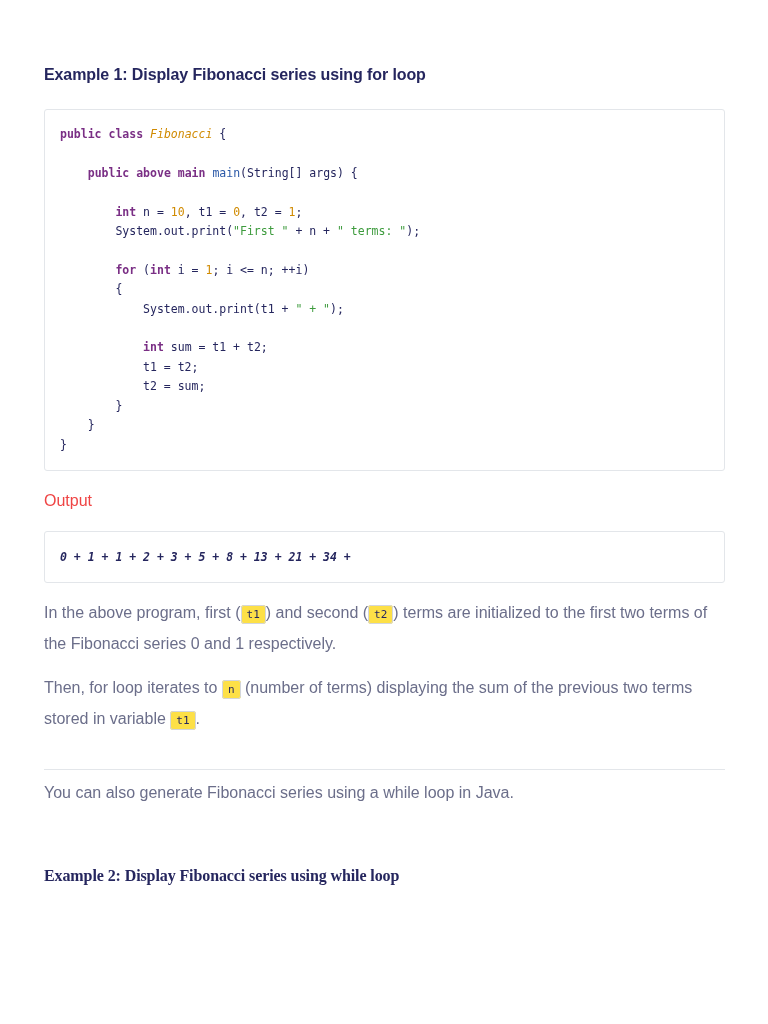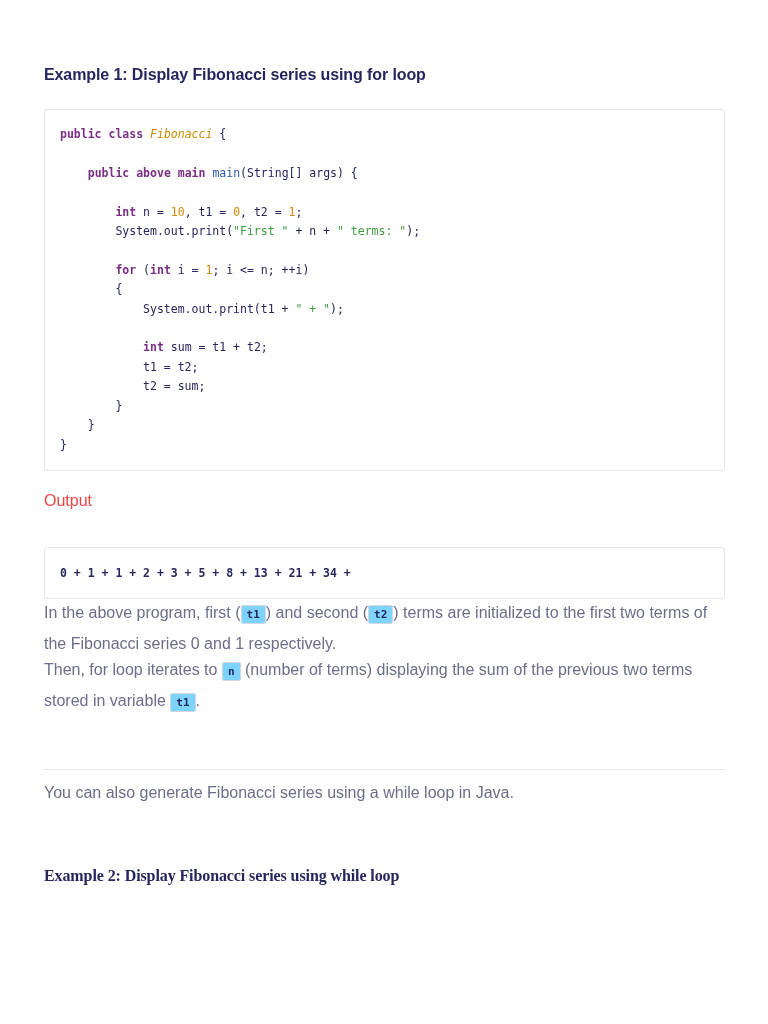--- a/index.html
+++ b/index.html
@@ -3,35 +3,35 @@
 <meta charset="utf-8">
 <style>
   html, body { margin: 0; padding: 0; background: #ffffff; }
   body { width: 768px; height: 1024px; overflow: hidden; position: relative; font-family: "Liberation Sans", sans-serif; }
   .content { position: absolute; left: 44px; top: 0; width: 681px; }
   h2 { font-family: "Liberation Sans", sans-serif; font-weight: bold; font-size: 16px; color: #25265e; margin: 0; position: absolute; left: 0; letter-spacing: -0.1px; }
   #h1 { top: 66px; }
   #h2 { top: 867px; font-family: Liberation Serif, serif; }
   .codebox { position: absolute; left: 0; width: 679px; border: 1px solid #e3e6ea; border-radius: 3px; background: #ffffff; }
   #code { top: 109px; height: 360px; }
-  #out { top: 547px; height: 50px; }
+  #out { top: 531px; height: 50px; font-style: italic; }
   pre { margin: 0; font-family: "DejaVu Sans Mono", monospace; font-size: 11.5px; color: #25265e; }
   #code pre { position: absolute; left: 15px; top: 15px; line-height: 19.4px; }
   #out pre { position: absolute; left: 15px; top: 16px; font-weight: bold; line-height: 19px; }
   .kw { color: #7a2f85; font-weight: bold; }
   .cls { color: #d08a00; font-style: italic; }
   .fn { color: #2b59a8; }
   .num { color: #d08a00; }
   .str { color: #3d9b3d; }
   .label { position: absolute; left: 0; top: 492px; font-size: 16px; color: #ef4444; font-weight: normal; }
   p { position: absolute; left: 0; margin: 0; width: 681px; font-size: 16px; line-height: 29px; color: #6b6e8a; font-family: "Liberation Sans", sans-serif; }
   #p1 { top: 598px; }
-  #p2 { top: 655px; }
+  #p2 { top: 673px; }
   #p3 { top: 778px; }
-  code.inl { font-family: "DejaVu Sans Mono", monospace; font-size: 11px; font-weight: bold; color: #25265e; border: 1px solid #d3d6dc; border-radius: 3px; padding: 2px 5px; background: #7dd3fc; margin-top: 22px; }
+  code.inl { font-family: "DejaVu Sans Mono", monospace; font-size: 11px; font-weight: normal; color: #25265e; border: 1px solid #d3d6dc; border-radius: 3px; padding: 2px 5px; background: #fde047; margin-top: 22px; }
   hr { position: absolute; left: 0; top: 769px; width: 681px; margin: 0; border: 0; border-top: 1px solid #e3e6ea; }
 </style>
 </head>
 <body>
 
 <div class="content">
   <h2 id="h1">Example 1: Display Fibonacci series using for loop</h2>
 
   <div class="codebox" id="code">
 <pre><span class="kw">public</span> <span class="kw">class</span> <span class="cls">Fibonacci</span> {

